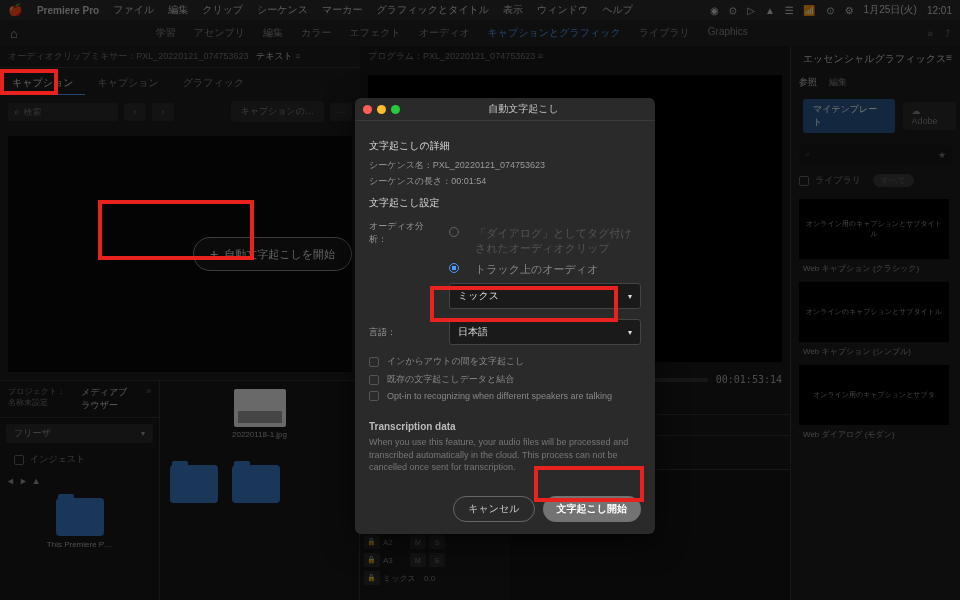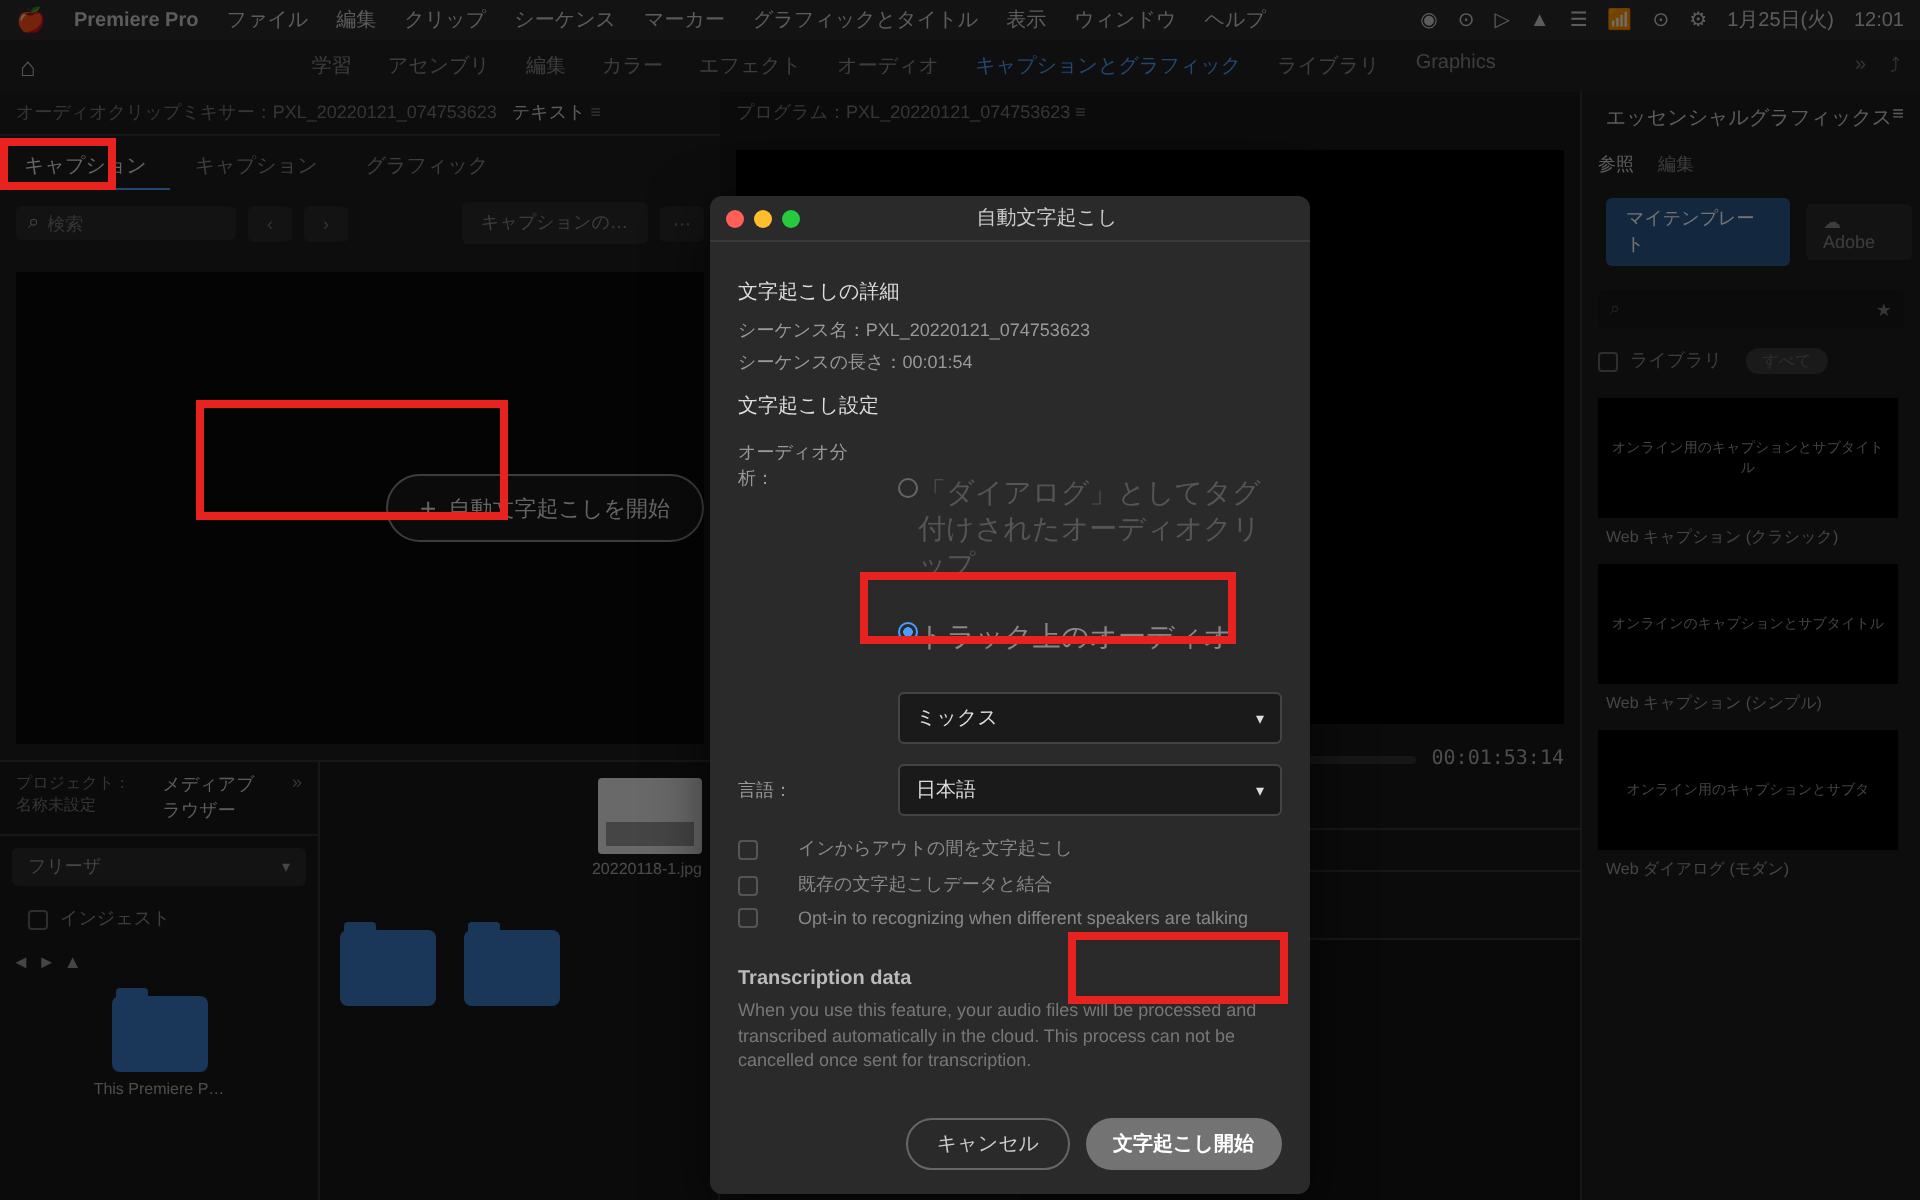--- a/index.html
+++ b/index.html
@@ -68,29 +68,29 @@
 
 .dialog{position:absolute;left:355px;top:98px;width:300px;background:#2a2a2a;border-radius:6px;z-index:10;color:#ccc;font-size:10px;box-shadow:0 8px 30px rgba(0,0,0,0.6)}
 .dialog-titlebar{display:flex;align-items:center;padding:4px 8px;border-bottom:1px solid #3a3a3a}
 .traffic{display:flex;gap:5px}
 .traffic span{width:9px;height:9px;border-radius:50%;display:block}
 .tl-r{background:#ff5f56}.tl-y{background:#ffbd2e}.tl-g{background:#27c93f}
 .dialog-title{flex:1;text-align:center;font-size:10px;color:#ccc}
 .dialog-body{padding:10px 14px}
 .section-title{font-size:10px;color:#ddd;margin:8px 0 6px}
 .detail-row{font-size:9px;color:#999;margin:3px 0}
-.radio-row{display:flex;align-items:flex-start;gap:0;margin:18px 0;font-size:14px}
+.radio-row{display:flex;align-items:flex-start;gap:16px;margin:6px 0;font-size:11px}
 .radio{width:10px;height:10px;border:1px solid #666;border-radius:50%;margin-top:1px;flex-shrink:0}
 .radio.checked{border-color:#4a9eff;background:radial-gradient(circle,#4a9eff 40%,transparent 45%)}
 .radio-label{color:#888}
 .radio-label.dim{color:#555}
 .field-row{display:flex;align-items:center;gap:10px;margin:10px 0}
 .field-label{width:70px;font-size:9px;color:#999}
 .select{flex:1;background:#1a1a1a;border:1px solid #444;padding:5px 8px;border-radius:3px;display:flex;justify-content:space-between;align-items:center;font-size:10px;color:#ddd}
-.check-row{display:flex;align-items:center;gap:20px;margin:5px 0;font-size:9px;color:#888}
+.check-row{display:flex;align-items:center;gap:8px;margin:5px 0;font-size:9px;color:#888}
 .chk{width:10px;height:10px;border:1px solid #555;border-radius:2px;flex-shrink:0}
 .data-section{margin-top:20px}
 .data-title{font-size:10px;color:#bbb;font-weight:600;margin-bottom:4px}
 .data-text{font-size:9px;color:#777;line-height:1.4}
 .dialog-buttons{display:flex;justify-content:flex-end;gap:8px;padding:12px 14px}
 .btn-cancel{background:transparent;border:1px solid #666;border-radius:14px;padding:5px 14px;color:#ccc;font-size:10px;cursor:pointer}
 .btn-primary{background:#737373;border:none;border-radius:14px;padding:5px 14px;color:#fff;font-size:10px;cursor:pointer;font-weight:700}
 
 .redbox{position:absolute;border:4px solid #e8221f;z-index:20;pointer-events:none}
 .rb1{left:0px;top:69px;width:58px;height:26px}
@@ -206,21 +206,21 @@
             <span>►</span>
             <span>▲</span>
           </div>
           <div class="folder-item">
             <div class="folder-icon"></div>
             <div class="folder-label">This Premiere P…</div>
           </div>
         </div>
       </div>
       <div class="media-panel">
-        <div class="thumb-item" style="align-items:flex-end;padding:8px">
+        <div class="thumb-item" style="align-items:center;padding:8px">
           <div class="thumb"></div>
           <div class="folder-label">20220118-1.jpg</div>
         </div>
         <div style="display:flex;gap:6px;padding:6px">
           <div class="folder-item">
             <div class="folder-icon"></div>
           </div>
           <div class="folder-item">
             <div class="folder-icon"></div>
           </div>

